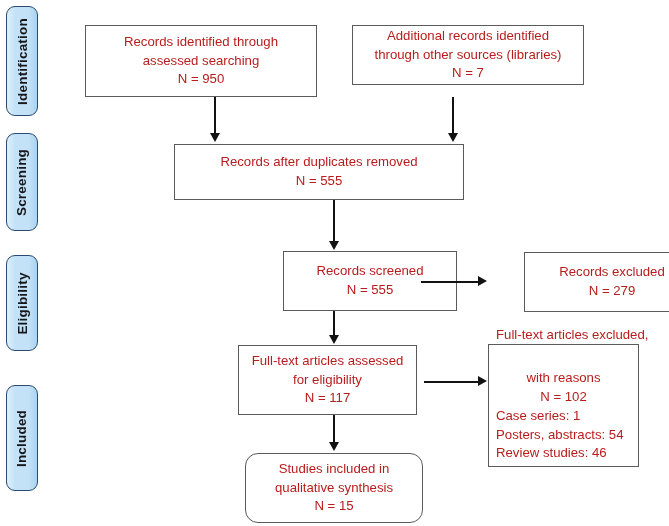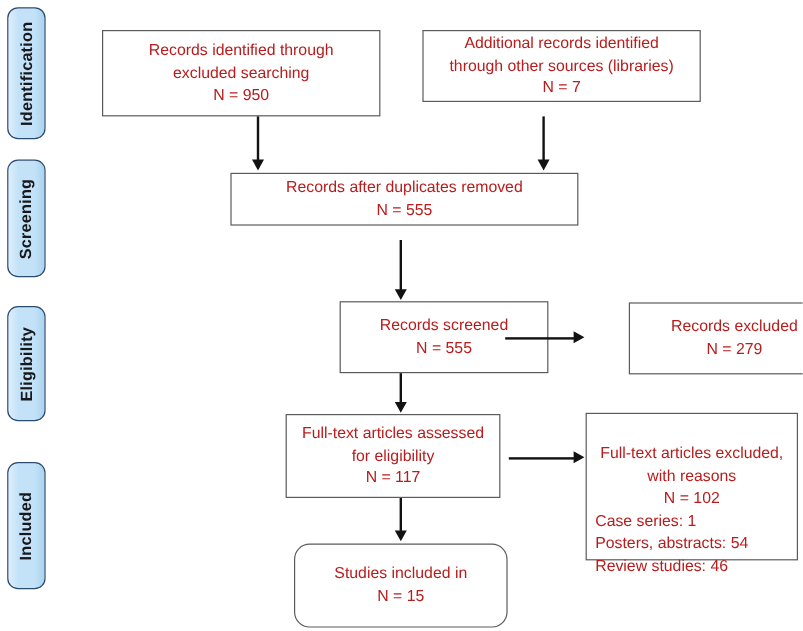--- a/index.html
+++ b/index.html
@@ -106,37 +106,37 @@
   <div class="stage-tab" style="left:6px; top:255px; width:32px; height:96px;">
     <span class="stage-label">Eligibility</span>
   </div>
 
   <div class="stage-tab" style="left:6px; top:385px; width:32px; height:106px;">
     <span class="stage-label">Included</span>
   </div>
 
   <div class="flow-box" style="left:85px; top:25px; width:232px; height:72px;">
     <div class="line">Records identified through</div>
-    <div class="line">excluded searching</div>
+    <div class="line">assessed searching</div>
     <div class="line">N = 950</div>
   </div>
 
   <div class="flow-box" style="left:352px; top:25px; width:232px; height:60px;">
     <div class="line">Additional records identified</div>
     <div class="line">through other sources (libraries)</div>
     <div class="line">N = 7</div>
   </div>
 
   <div class="conn-v" style="left:214px; top:97px; height:37px;"></div>
   <div class="arrow-down" style="left:210px; top:133px;"></div>
 
   <div class="conn-v" style="left:452px; top:97px; height:37px;"></div>
   <div class="arrow-down" style="left:448px; top:133px;"></div>
 
-  <div class="flow-box" style="left:192px; top:144px; width:290px; height:44px;">
+  <div class="flow-box" style="left:174px; top:144px; width:290px; height:56px;">
     <div class="line">Records after duplicates removed</div>
     <div class="line">N = 555</div>
   </div>
 
   <div class="conn-v" style="left:333px; top:200px; height:42px;"></div>
   <div class="arrow-down" style="left:329px; top:241px;"></div>
 
   <div class="flow-box" style="left:247px; top:251px; width:174px; height:60px;margin-left:36px;">
     <div class="line">Records screened</div>
     <div class="line">N = 555</div>
@@ -152,33 +152,34 @@
 
   <div class="conn-v" style="left:333px; top:311px; height:25px;"></div>
   <div class="arrow-down" style="left:329px; top:335px;"></div>
 
   <div class="flow-box" style="left:238px; top:345px; width:179px; height:70px;">
     <div class="line">Full-text articles assessed</div>
     <div class="line">for eligibility</div>
     <div class="line">N = 117</div>
   </div>
 
-  <div class="flow-box left-align" style="left:488px; top:344px; width:177px; height:123px; justify-content:space-between; padding-top:24px;">
+  <div class="flow-box left-align" style="left:488px; top:344px; width:151px; height:123px; justify-content:flex-end; padding-top:24px;">
     <div class="line" style="text-align:center;">Full-text articles excluded,</div>
-    <div class="line" style="text-align:center;">with reasons</div>
+    <div class="line" style="text-align:center;margin-top:25px;">with reasons</div>
     <div class="line" style="text-align:center;">N = 102</div>
     <div class="line">Case series: 1</div>
     <div class="line">Posters, abstracts: 54</div>
     <div class="line">Review studies: 46</div>
   </div>
 
   <div class="conn-h" style="left:424px; top:381px; width:55px;"></div>
   <div class="arrow-right" style="left:478px; top:376px;"></div>
 
   <div class="conn-v" style="left:333px; top:415px; height:28px;"></div>
   <div class="arrow-down" style="left:329px; top:442px;"></div>
 
   <div class="flow-box" style="left:245px; top:453px; width:178px; height:70px;border-radius:13px;">
     <div class="line">Studies included in</div>
+    <div class="line">qualitative synthesis</div>
     <div class="line">N = 15</div>
   </div>
 
 </div>
 
 </body></html>

